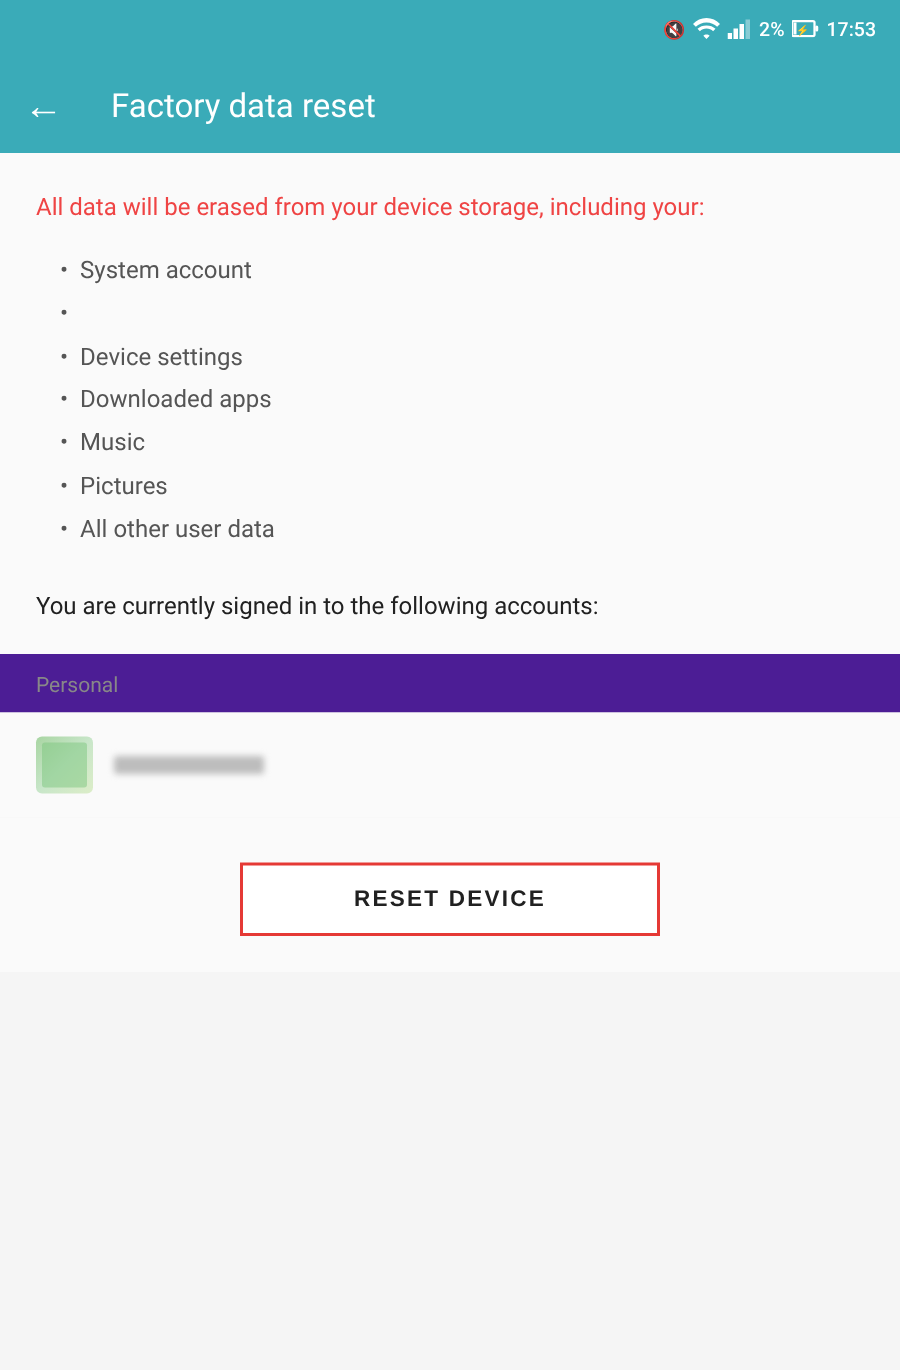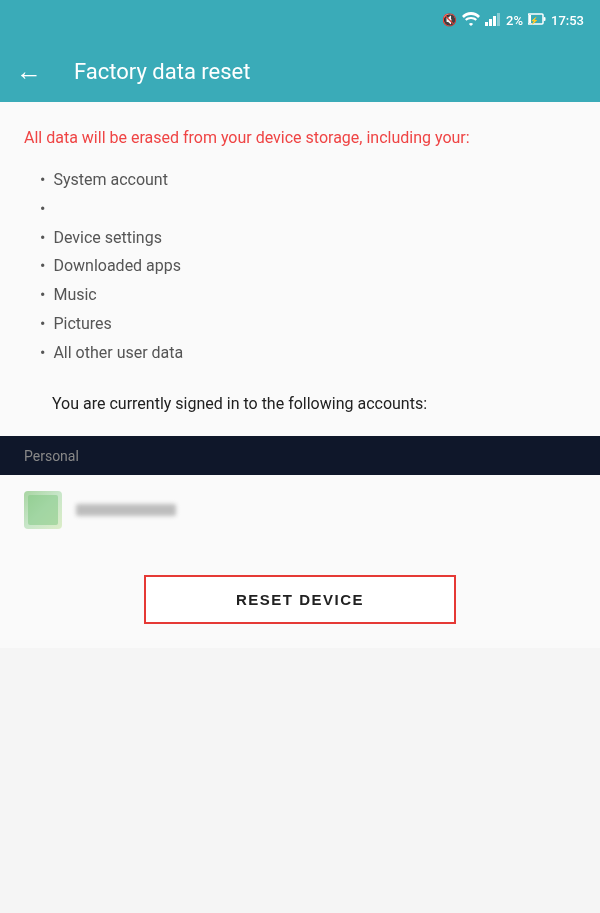--- a/index.html
+++ b/index.html
@@ -100,26 +100,25 @@
       font-size: 16px;
       color: #555;
     }
 
     .signed-in-text {
       color: #212121;
       font-size: 16px;
       line-height: 1.5;
       margin-bottom: 0;
       padding-bottom: 20px;
-      margin-left: 28px;
     }
 
     
     .personal-section {
-      background: #0f172a;
+      background: #4c1d95;
       padding: 10px 24px;
     }
 
     .personal-label {
       color: #888;
       font-size: 14px;
     }
 
     
     .account-row {
@@ -176,21 +175,21 @@
     }
 
     .reset-button {
       border: 2px solid #e53935;
       background: white;
       color: #212121;
       font-size: 15px;
       font-weight: 600;
       letter-spacing: 1.5px;
       padding: 14px 0;
-      width: 312px;
+      width: 280px;
       cursor: pointer;
       text-transform: uppercase;
     }
   </style>
 </head>
 <body>
 
 <div class="status-bar">
   <div class="status-icons">
     <span class="status-icon">🔇</span>

